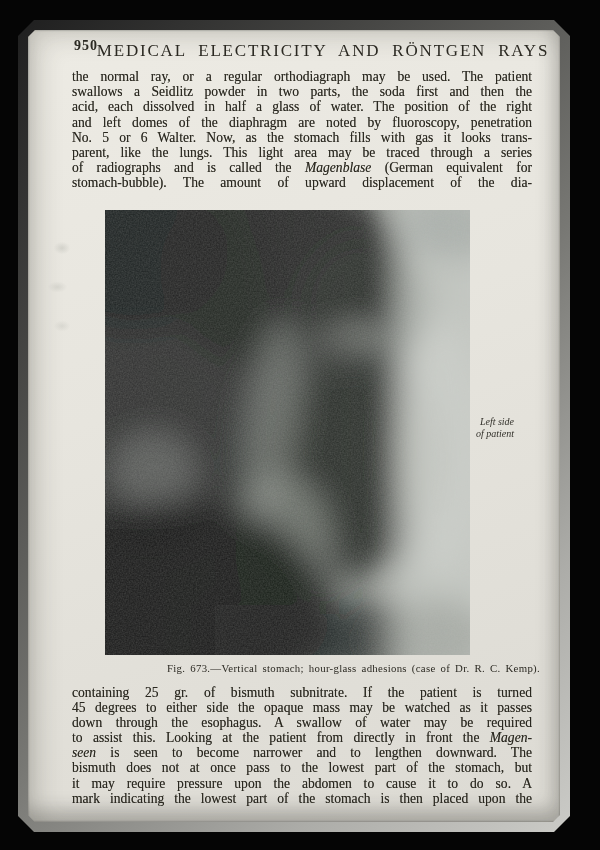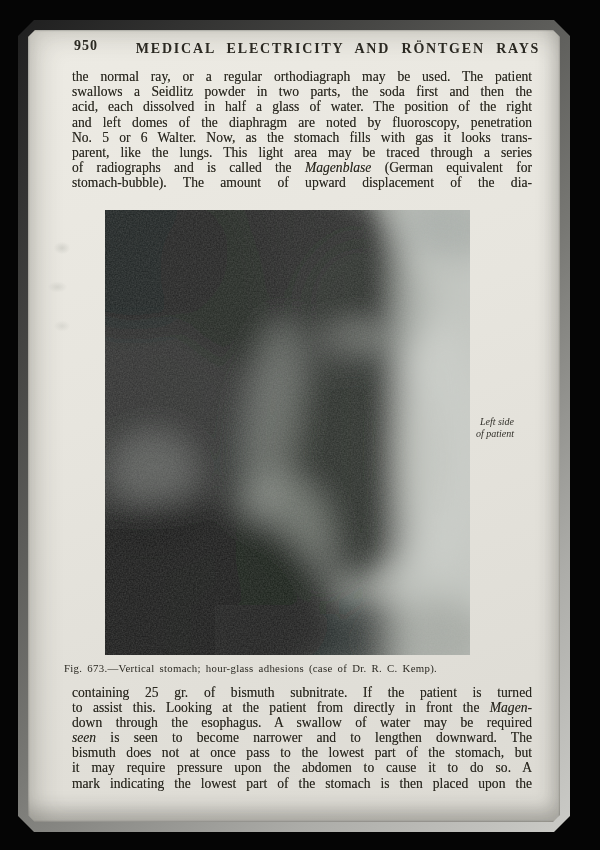--- a/index.html
+++ b/index.html
@@ -18,36 +18,36 @@
   .paper{
     position:absolute;inset:10px;
     background:linear-gradient(160deg,#edebe4 0%,#e7e5de 42%,#dcdad3 100%);
     clip-path:polygon(7px 0,calc(100% - 7px) 0,100% 7px,100% calc(100% - 7px),calc(100% - 7px) 100%,7px 100%,0 calc(100% - 7px),0 7px);
     box-shadow:inset 10px 6px 26px rgba(50,48,42,.20),inset -6px -12px 18px rgba(40,40,36,.26),inset 0 0 2px rgba(30,30,28,.55);
     color:#28261f;
   }
   .header{position:absolute;left:0;top:0;width:100%;height:30px;}
   .pagenum{position:absolute;left:46px;top:8px;font-size:14px;font-weight:bold;letter-spacing:1px;color:#2b2922;}
   .title{
-    position:absolute;left:50%;top:11px;transform:translateX(-50%);margin-left:44px;
-    white-space:nowrap;font-size:14px;font-weight:bold;letter-spacing:1.8px;word-spacing:6px;color:#2b2922;
+    position:absolute;left:50%;top:11px;transform:translateX(-50%);margin-left:29px;
+    white-space:nowrap;font-size:17px;font-weight:normal;letter-spacing:1.8px;word-spacing:6px;color:#2b2922;
   }
   .para{position:absolute;width:460px;left:44px;font-size:13.6px;color:#2a2820;
     text-shadow:0 0 .4px rgba(40,38,30,.55);}
   .para-1{top:39px;}
   .para-2{top:655px;line-height:15.1px;}
   .tl{text-align:justify;text-align-last:justify;line-height:15.2px;height:15.2px;overflow:hidden;}
   .para-2 .tl{line-height:15.1px;height:15.1px;}
   .xray{position:absolute;left:77px;top:180px;width:365px;height:445px;display:block;}
   .side-label{
     position:absolute;left:448px;top:386px;font-style:italic;font-size:10px;line-height:11.5px;
     color:#33312b;white-space:nowrap;text-align:right;
   }
   .caption{
-    position:absolute;left:36px;top:632px;width:476px;text-align:left;
+    position:absolute;left:36px;top:632px;width:476px;text-align:right;
     font-size:10.8px;letter-spacing:.3px;word-spacing:2px;color:#2b2922;
   }
   .smudge{
     position:absolute;left:16px;top:192px;width:30px;height:130px;pointer-events:none;
     background:
       radial-gradient(12px 9px at 60% 20%,rgba(120,124,116,.20),rgba(120,124,116,0) 70%),
       radial-gradient(14px 8px at 45% 50%,rgba(120,124,116,.16),rgba(120,124,116,0) 70%),
       radial-gradient(12px 8px at 60% 80%,rgba(120,124,116,.14),rgba(120,124,116,0) 70%);
   }
 </style>
@@ -117,22 +117,23 @@
 
       <div class="side-label">
         <div>Left side</div>
         <div>of patient</div>
       </div>
 
       <div class="caption">Fig. 673.—Vertical stomach; hour-glass adhesions (case of Dr. R. C. Kemp).</div>
 
       <div class="para para-2">
         <div class="tl">containing 25 gr. of bismuth subnitrate.  If the patient is turned</div>
+        <div class="tl">45 degrees to either side the opaque mass may be watched as it passes</div>
+        <div class="tl">down through the esophagus.  A swallow of water may be required</div>
         <div class="tl">to assist this.  Looking at the patient from directly in front the <i>Magen-</i></div>
-        <div class="tl">down through the esophagus.  A swallow of water may be required</div>
         <div class="tl"><i>seen</i> is seen to become narrower and to lengthen downward.  The</div>
         <div class="tl">bismuth does not at once pass to the lowest part of the stomach, but</div>
         <div class="tl">it may require pressure upon the abdomen to cause it to do so.  A</div>
         <div class="tl">mark indicating the lowest part of the stomach is then placed upon the</div>
       </div>
 
     </div>
   </div>
 </div>
 

